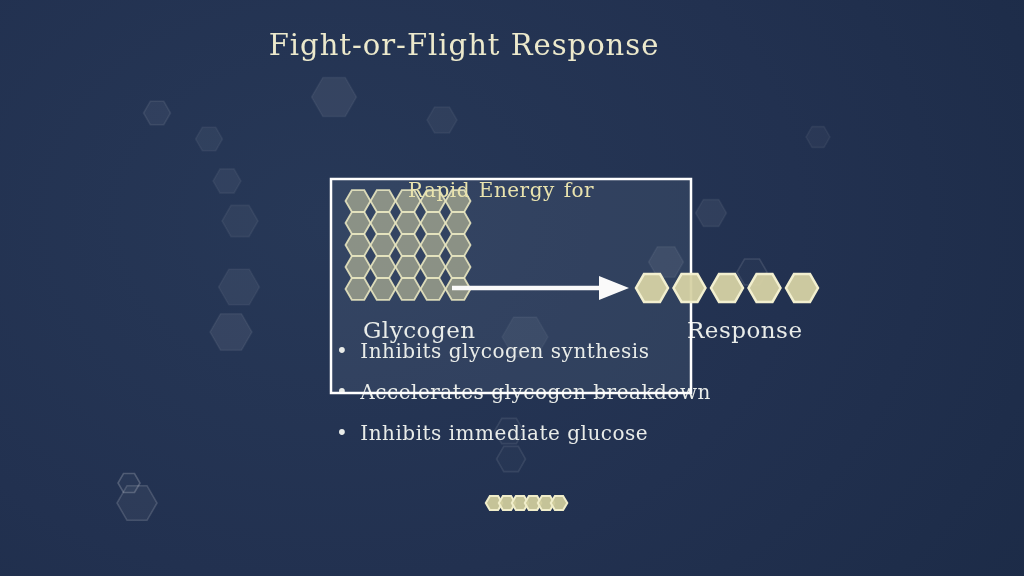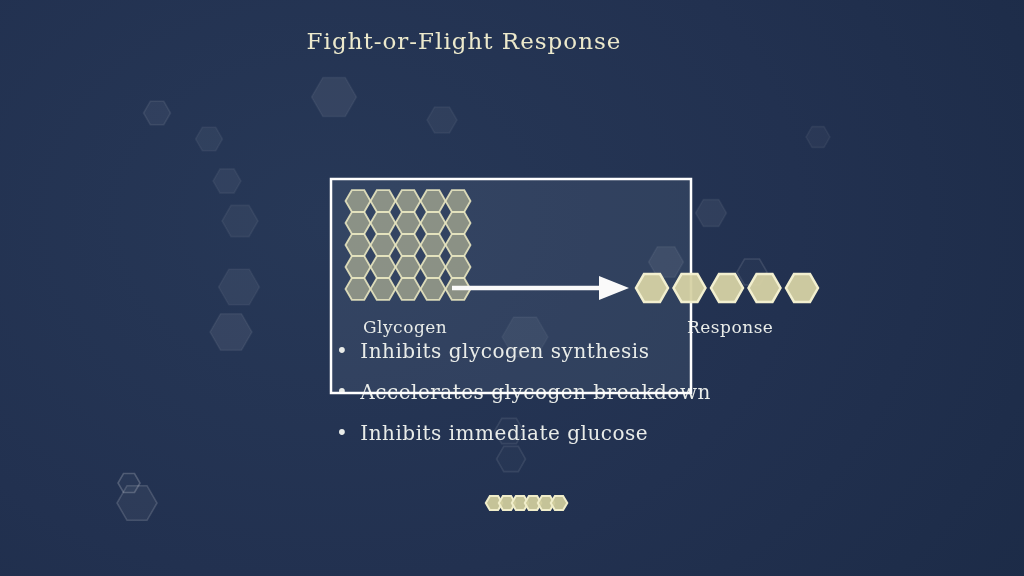--- a/index.html
+++ b/index.html
@@ -6,29 +6,29 @@
   body{
     width:1024px;height:576px;overflow:hidden;position:relative;
     font-family:"DejaVu Serif","Liberation Serif",serif;
     background:radial-gradient(ellipse 980px 760px at 32% 38%, #273857 0%, #223150 48%, #1a2944 100%);
   }
   .abs{position:absolute;}
   .layer{position:absolute;left:0;top:0;width:1024px;height:576px;pointer-events:none;}
   .z1{z-index:1;} .z3{z-index:3;}
   .title{
     left:0;top:28px;width:928px;text-align:center;
-    font-size:23px;letter-spacing:1px;color:#ece9cc;z-index:2;
+    font-size:29px;letter-spacing:1px;color:#ece9cc;z-index:2;
   }
   .energy-label{
     left:408px;top:180px;width:260px;
     font-size:20px;line-height:21px;letter-spacing:.5px;word-spacing:2px;
     color:#e9e3ae;z-index:2;
   }
   .node-label{
-    font-size:17px;letter-spacing:.5px;color:#e9ece9;z-index:2;
+    font-size:23px;letter-spacing:.5px;color:#e9ece9;z-index:2;
   }
   .glycogen-label{left:363px;top:317px;}
   .glucose-label{left:687px;top:317px;}
   .bullet-item{
     position:absolute;left:336px;width:440px;white-space:nowrap;
     font-size:20px;letter-spacing:.5px;color:#e9ece9;z-index:2;
   }
   .bullet-item .marker{margin-right:12px;}
   .b1{top:339px;} .b2{top:380px;} .b3{top:421px;}
 </style>
@@ -85,20 +85,21 @@
     </g>
     <g>
   <line x1="452" y1="288" x2="601" y2="288" stroke="#fafafa" stroke-width="4.5"></line>
   <polygon points="599,276 629,288 599,300" fill="#fafafa"></polygon>
     </g>
   </svg>
 
 <div class="abs title">Fight-or-Flight Response</div>
 
 <div class="abs energy-label">
+  <div>Rapid Energy for</div>
 </div>
 
 <div class="abs node-label glycogen-label">Glycogen</div>
 
 <div class="abs node-label glucose-label">Response</div>
 
 <div class="bullet-item b1">
   <span class="marker">•</span><span>Inhibits glycogen synthesis</span>
 </div>
 <div class="bullet-item b2">

